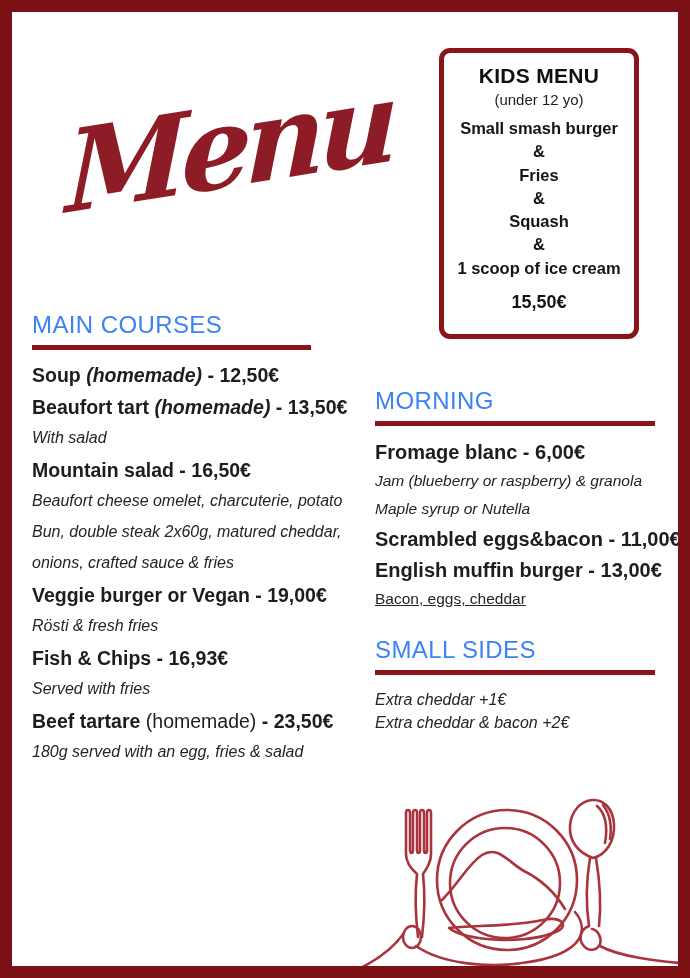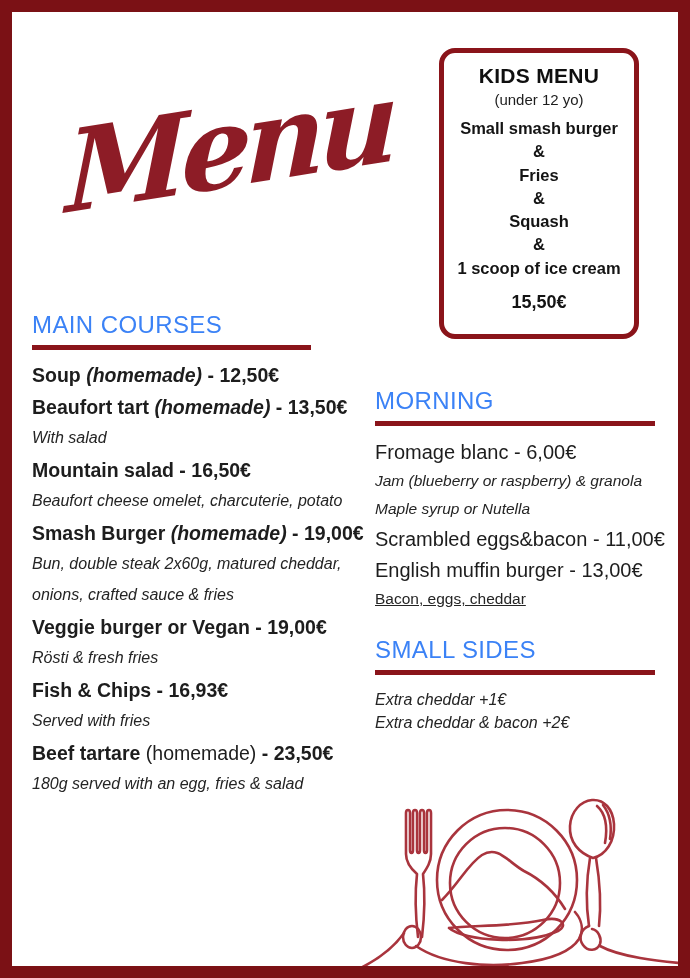--- a/index.html
+++ b/index.html
@@ -12,41 +12,41 @@
   .script-title{
     position:absolute; left:52px; top:62px; width:340px; height:210px;
     font-family:"DejaVu Serif", serif; font-style:italic; font-weight:700;
     font-size:112px; line-height:1.4; color:#8d1c26;
     transform:rotate(-9deg) skewX(-10deg); transform-origin:40% 50%;
     letter-spacing:-7px; white-space:nowrap;
   }
   
   .kids-box{
     position:absolute; left:427px; top:36px; width:200px; height:291px;
-    box-sizing:border-box; border:5px solid #8a141a; border-radius:16px;
+    box-sizing:border-box; border:5px solid #8a141a; border-radius:11px;
     text-align:center; padding-top:11px;
   }
   .kids-title{font-size:21px; font-weight:700; letter-spacing:0.3px; color:#0f0f0f;}
   .kids-sub{font-size:15px; margin-top:3px; color:#1d1d1d;}
   .kids-lines{margin-top:9px; font-size:16.5px; font-weight:700; line-height:23.3px; color:#141414;}
   .kids-price{margin-top:12px; font-size:18px; font-weight:700; color:#141414;}
   
   .col-left{position:absolute; left:20px; top:300px; width:342px;}
   .col-right{position:absolute; left:363px; top:376px; width:300px;}
   h2.sec{margin:0; font-size:24px; line-height:26px; font-weight:400; letter-spacing:0.4px; color:#3b82f6;}
   .rule{height:5px; background:#8a141a; border:none; margin:7px 0 14px 0;}
   .col-left .rule{width:279px;}
   .col-right .rule{width:280px;}
   
   .row{font-size:19.5px; line-height:23px; margin:0 0 9px 0; font-weight:700; white-space:nowrap;}
   .row .note{font-style:italic;}
   .row .note.up{font-style:normal; font-weight:400;}
   .desc{font-size:16px; line-height:20px; margin:1px 0 11px 0; font-style:italic; font-weight:400; color:#242424; white-space:nowrap;}
   
-  .rrow{font-size:20px; line-height:24px; margin:0 0 7px 0; font-weight:400; white-space:nowrap;}
+  .rrow{font-size:20px; line-height:24px; margin:0 0 7px 0; font-weight:700; white-space:nowrap;}
   .rrow.sm{font-size:17.5px;}
   .rrow.md{font-weight:400; font-size:21px; letter-spacing:0.2px;}
   .rdesc{font-size:15.5px; line-height:19px; margin:0 0 9px 0; font-style:italic; font-weight:400; color:#242424; white-space:nowrap;}
   .rdesc.plain{font-style:normal;text-decoration:underline;}
   .rdesc.tight{margin-bottom:2px; font-size:16px; line-height:21px;}
   .gap{height:20px;}
   
   .art{position:absolute; left:0; top:0; width:690px; height:978px; pointer-events:none;}
   .art *{fill:none; stroke:#a9343d; stroke-width:2.6; stroke-linecap:round; stroke-linejoin:round;}
 </style>
@@ -77,21 +77,20 @@
     <div class="rule"></div>
 
     <p class="row"><span>Soup</span> <span class="note">(homemade)</span> <span>-</span> <span>12,50€</span></p>
 
     <p class="row"><span>Beaufort tart</span> <span class="note">(homemade)</span> <span>-</span> <span>13,50€</span></p>
     <p class="desc">With salad</p>
 
     <p class="row"><span>Mountain salad</span> <span>-</span> <span>16,50€</span></p>
     <p class="desc">Beaufort cheese omelet, charcuterie, potato</p>
 
-    <p class="row"><span>Smash Burger</span> <span class="note">(homemade)</span> <span>-</span> <span>19,00€</span></p>
     <p class="desc">Bun, double steak 2x60g, matured cheddar,</p>
     <p class="desc">onions, crafted sauce &amp; fries</p>
 
     <p class="row"><span>Veggie burger or Vegan</span> <span>-</span> <span>19,00€</span></p>
     <p class="desc">Rösti &amp; fresh fries</p>
 
     <p class="row"><span>Fish &amp; Chips</span> <span>-</span> <span>16,93€</span></p>
     <p class="desc">Served with fries</p>
 
     <p class="row"><span>Beef tartare</span> <span class="note up">(homemade)</span> <span>-</span> <span>23,50€</span></p>

